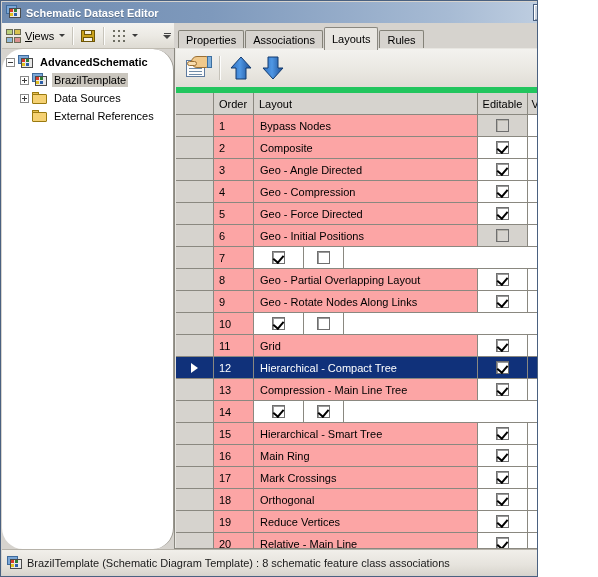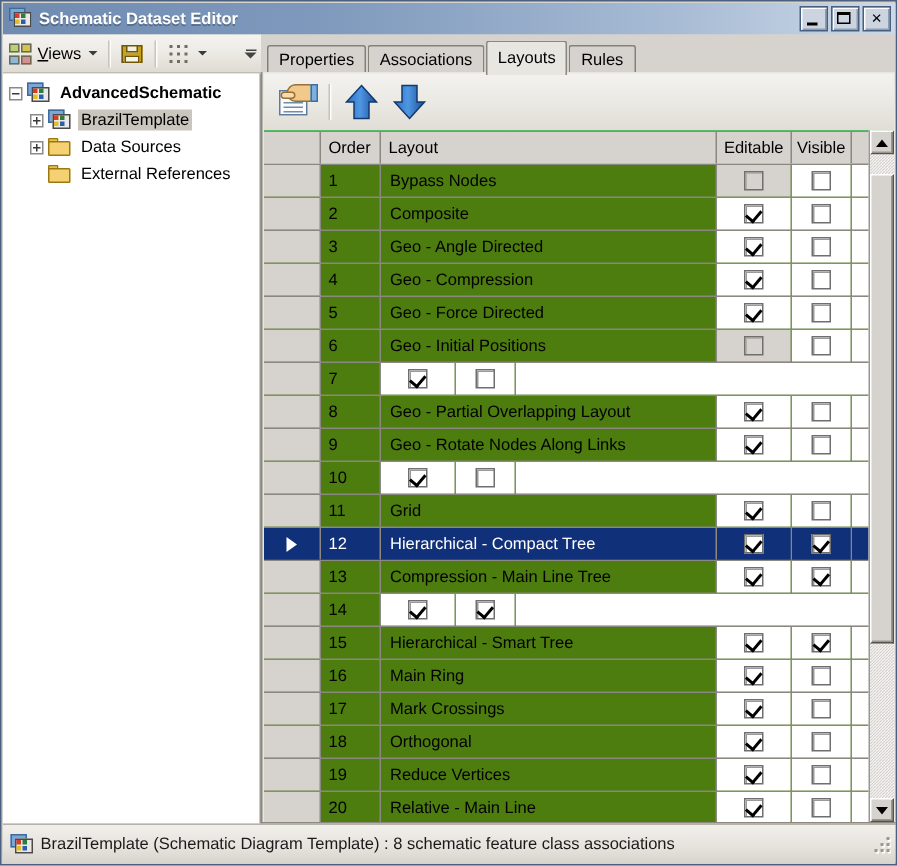--- a/index.html
+++ b/index.html
@@ -5,21 +5,21 @@
   html, body {
     margin: 0; padding: 0;
     width: 598px; height: 577px;
     overflow: hidden;
     font-family: "Liberation Sans", sans-serif;
     font-size: 11px;
     -webkit-font-smoothing: none;
   }
   #app {
     position: relative;
-    width: 598px; height: 577px;
+    width: 538px; height: 577px;
     box-sizing: border-box;
     background: #d6d3ce;
     border: 1px solid #4a6180;
     overflow: hidden;
   }
 
   
   #titlebar {
     position: absolute; left: 1px; top: 1px;
     width: 596px; height: 21px;
@@ -141,20 +141,21 @@
   }
 
   
   #treepanel {
     position: absolute; left: 1px; top: 48px;
     width: 172px; height: 500px;
     background: #ffffff;
     border-right: 1px solid #9a978f;
     box-sizing: border-box;
     overflow: hidden;
+    border-radius: 21px;
   }
   .tnode { display: flex; align-items: center; height: 18px; padding-left: 4px; white-space: nowrap; }
   .tplus {
     width: 9px; height: 9px; border: 1px solid #8a8a8a; background: #fff;
     position: relative; margin-right: 3px; flex: 0 0 auto; box-sizing: border-box; cursor: default;
   }
   .tplus::before { content:''; position:absolute; left:1px; top:3px; width:5px; height:1px; background:#3b3b3b; }
   .tplus.plus::after { content:''; position:absolute; left:3px; top:1px; width:1px; height:5px; background:#3b3b3b; }
   .tspacer { width: 12px; flex: 0 0 auto; }
   .tnode .tico { margin-right: 4px; }
@@ -207,22 +208,22 @@
   .ico-prop .cuff { position:absolute; right:-1px; top:0px; width:5px; height:12px; background:#7fb0dd; border:1px solid #3d6f9f; box-sizing:border-box;}
 
   
   .ico-arrow { width: 24px; height: 26px; position: relative; }
   .ico-arrow svg { display: block; }
 
   
   #grid {
     position: absolute; left: 1px; top: 39px;
     width: 420px; height: 461px;
-    background: #4d7c0f;
-    border-top: 1px solid #22c55e;
+    background: #fca5a5;
+    border-top: 6px solid #22c55e;
     box-sizing: border-box;
     overflow: hidden;
   }
   .grow { display: flex; height: 22px; box-sizing: border-box; border-bottom: 1px solid #8a8880; }
   .ghead { height: 22px; background: #d6d3ce; border-bottom: 1px solid #8a8880; }
   .gc { box-sizing: border-box; display: flex; align-items: center; font-size: 11px; color: #000; }
   .gc-sel  { width: 38px; border-right: 1px solid #8a8880; background: #d6d3ce; justify-content: center; }
   .gc-ord  { width: 40px; border-right: 1px solid #8a8880; padding-left: 5px; }
   .gc-lay  { width: 224px; border-right: 1px solid #8a8880; padding-left: 6px; }
   .gc-edt  { width: 50px; border-right: 1px solid #8a8880; justify-content: center; }

